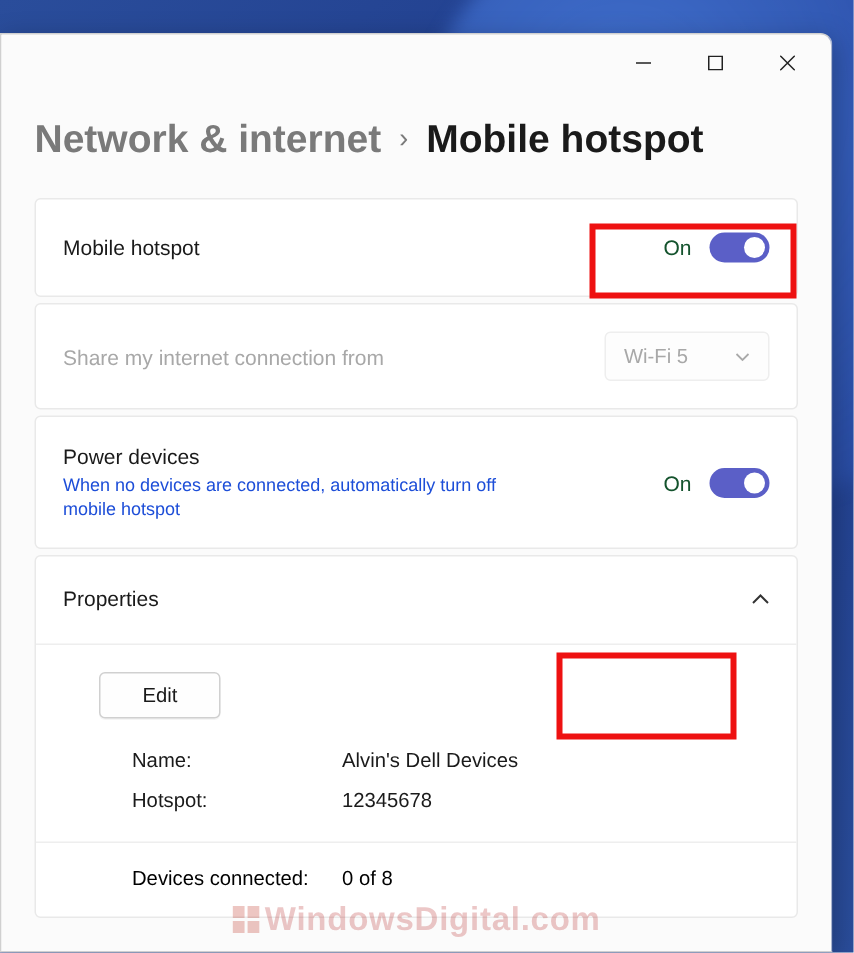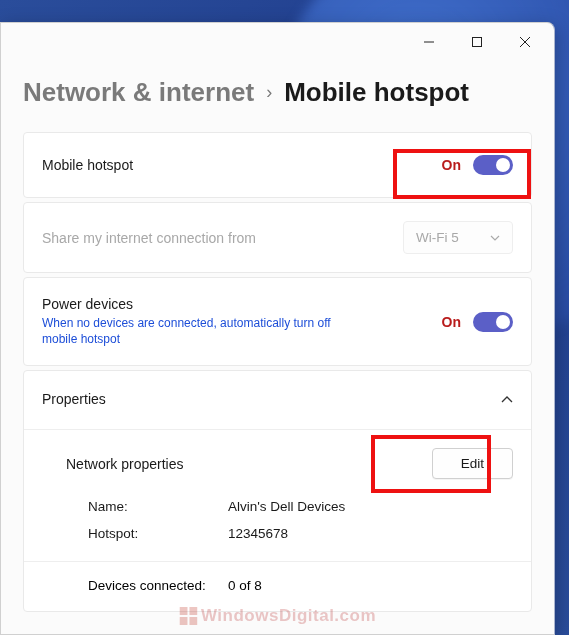--- a/index.html
+++ b/index.html
@@ -12,42 +12,42 @@
   .breadcrumb { display: flex; align-items: center; gap: 12px; margin: 16px 0 24px 0; }
   .bc-parent { font-size: 26px; font-weight: 600; color: #7a7a7a; }
   .bc-sep { color: #7a7a7a; font-size: 18px; }
   .bc-current { font-size: 26px; font-weight: 600; color: #1a1a1a; }
   .card { background: #fff; border: 1px solid #e9e9e9; border-radius: 4px; margin-bottom: 4px; }
   .row { display: flex; align-items: center; justify-content: space-between; padding: 18px 18px; min-height: 64px; }
   .row.disabled .label, .row.disabled .sublabel, .row.disabled .select-text { color: #a8a8a8; }
   .label { font-size: 14px; color: #1a1a1a; }
   .sublabel { font-size: 12px; color: #1d4ed8; margin-top: 3px; max-width: 300px; line-height: 1.35; }
   .rctrl { display: flex; align-items: center; gap: 12px; }
-  .state-text { font-size: 14px; color: #b91c1c; font-weight: bold; }
+  .state-text { font-size: 14px; color: #14532d; }
   .toggle { width: 40px; height: 20px; border-radius: 10px; background: #5b5fc7; position: relative; }
   .toggle::after { content: ""; position: absolute; top: 3px; right: 3px; width: 14px; height: 14px; background: #fff; border-radius: 50%; }
   .select { display: flex; align-items: center; gap: 24px; border: 1px solid #e0e0e0; border-radius: 4px; padding: 8px 12px; background: #fdfdfd; min-width: 110px; justify-content: space-between; }
   .select.disabled { border-color: #eee; color: #aaa; }
   .select-text { font-size: 13.5px; color: #333; }
   .chev { color: #888; }
   .props-head { display: flex; align-items: center; justify-content: space-between; padding: 20px 18px 22px 18px; }
   .props-body { border-top: 1px solid #eee; }
   .np-row { display: flex; align-items: center; justify-content: space-between; padding: 18px 18px 14px 42px; }
   .np-label { font-size: 14px; color: #1a1a1a; }
   .edit-btn { border: 1px solid #d0d0d0; background: #fefefe; border-radius: 4px; padding: 7px 28px; font-size: 13.5px; color: #1a1a1a; box-shadow: 0 1px 0 rgba(0,0,0,0.04); }
   .kv { display: flex; padding: 6px 18px 6px 64px; font-size: 13.5px; color: #1a1a1a; }
   .kv .k { width: 140px; }
   .kv .v { color: #1a1a1a; }
   .divider { height: 1px; background: #eee; margin: 14px 0 0 0; }
   .dc-row { display: flex; padding: 16px 18px 18px 64px; font-size: 13.5px; }
   .dc-row .k { width: 140px; }
   .hl { position: absolute; border: 4px solid #e11; pointer-events: none; }
   .hl1 { top: 149px; left: 393px; width: 138px; height: 50px; }
   .hl2 { top: 435px; left: 371px; width: 120px; height: 58px; }
-  .watermark { position: absolute; bottom: 8px; left: 50%; transform: translateX(-50%); font-size: 17px; font-weight: 700; letter-spacing: 0.5px; color: rgba(180,30,30,0.25); font-family: "Segoe UI", sans-serif; display: flex; align-items: center; gap: 4px; white-space: nowrap; text-align: center; }
+  .watermark { position: absolute; bottom: 8px; left: 50%; transform: translateX(-50%); font-size: 22px; font-weight: 700; letter-spacing: 0.5px; color: rgba(180,30,30,0.25); font-family: "Segoe UI", sans-serif; display: flex; align-items: center; gap: 4px; white-space: nowrap; text-align: center; }
   .watermark svg { opacity: 0.25; }
   svg { display: block; }
 </style>
 </head>
 <body>
 
 <div class="window">
   <div class="titlebar">
     <div class="win-btn">
       <svg width="10" height="10" viewBox="0 0 10 10">
@@ -114,21 +114,20 @@
       <div class="props-head">
         <div class="label">Properties</div>
         <span>
           <svg width="12" height="7" viewBox="0 0 12 7">
               <path d="M1 6 L6 1 L11 6" fill="none" stroke="#333" stroke-width="1.3"></path>
             </svg>
         </span>
       </div>
       <div class="props-body">
         <div class="np-row">
-          <div class="np-label">Network properties</div>
           <button class="edit-btn">Edit</button>
         </div>
         <div class="kv">
           <div class="k">Name:</div>
           <div class="v">Alvin's Dell Devices</div>
         </div>
         <div class="kv">
           <div class="k">Hotspot:</div>
           <div class="v">12345678</div>
         </div>

